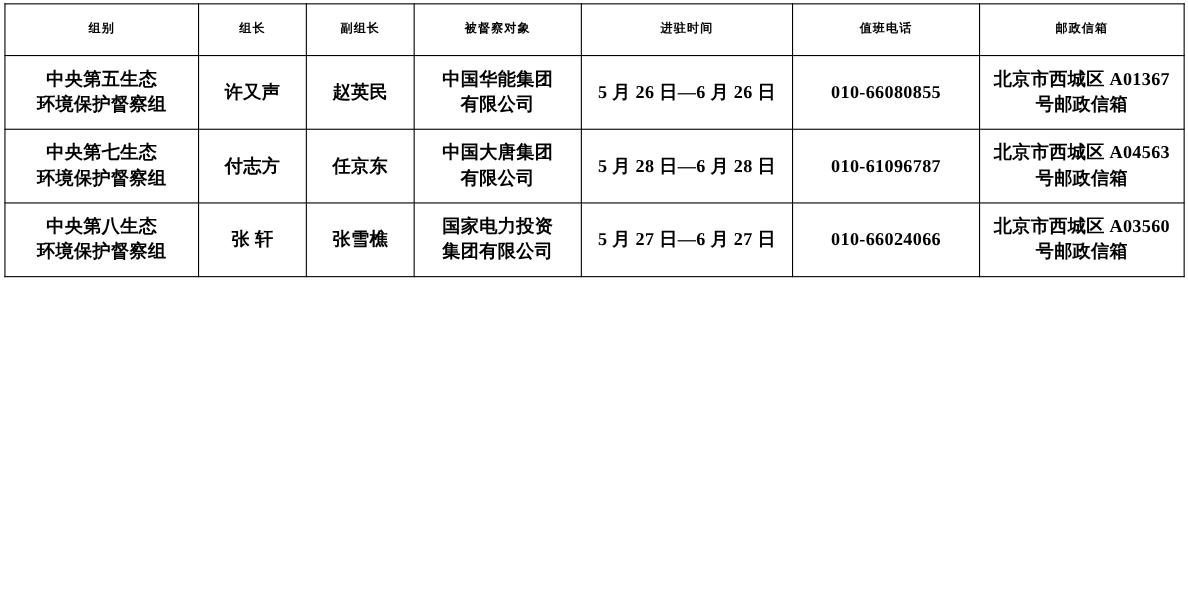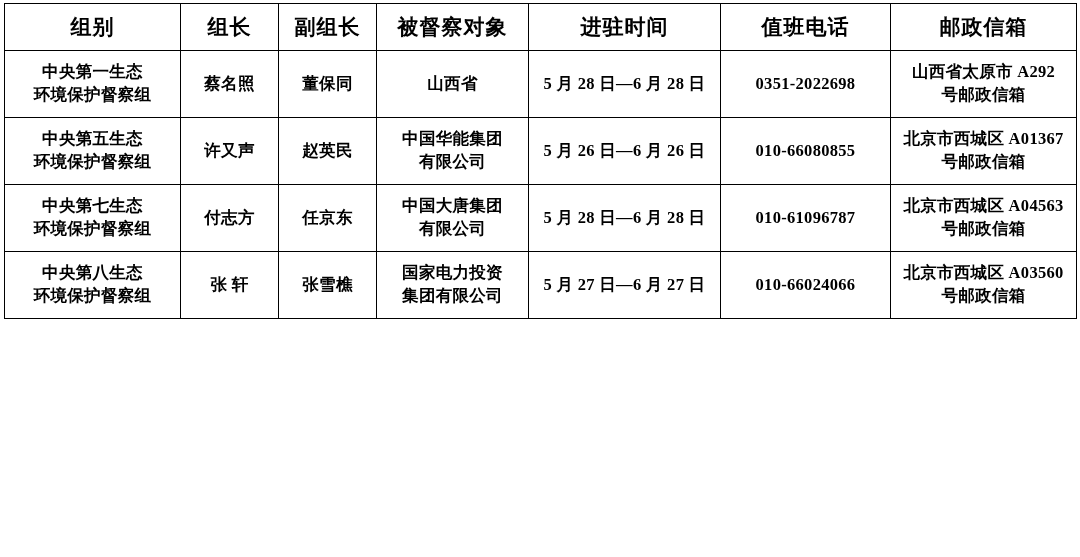--- a/index.html
+++ b/index.html
@@ -33,21 +33,21 @@
     vertical-align: middle;
     padding: 2px 4px;
     line-height: 1.38;
     font-size: 16.5px;
     font-weight: bold;
     letter-spacing: 0.3px;
     word-break: break-word;
   }
   table.inspect-table thead th {
     height: 42px;
-    font-size: 21px;
+    font-size: 11px;
     letter-spacing: 1px;
   }
   table.inspect-table tbody td {
     height: 62px;
   }
   
   col.c0 { width: 176px; }
   col.c1 { width: 98px; }
   col.c2 { width: 98px; }
   col.c3 { width: 152px; }
@@ -95,37 +95,20 @@
         <th>组长</th>
         <th>副组长</th>
         <th>被督察对象</th>
         <th>进驻时间</th>
         <th>值班电话</th>
         <th>邮政信箱</th>
       </tr>
     </thead>
     <tbody>
 
-      <tr>
-        <td class="cell-lines group-name">
-          <span>中央第一生态</span>
-          <span>环境保护督察组</span>
-        </td>
-        <td class="name-cell">蔡名照</td>
-        <td class="name-cell">董保同</td>
-        <td class="cell-lines">
-          <span>山西省</span>
-        </td>
-        <td class="date-cell">5 月 28 日—6 月 28 日</td>
-        <td class="phone-cell">0351-2022698</td>
-        <td class="cell-lines mailbox-cell">
-          <span>山西省太原市 A292</span>
-          <span>号邮政信箱</span>
-        </td>
-      </tr>
 
 
 
 
 
       <tr>
         <td class="cell-lines group-name">
           <span>中央第五生态</span>
           <span>环境保护督察组</span>
         </td>

